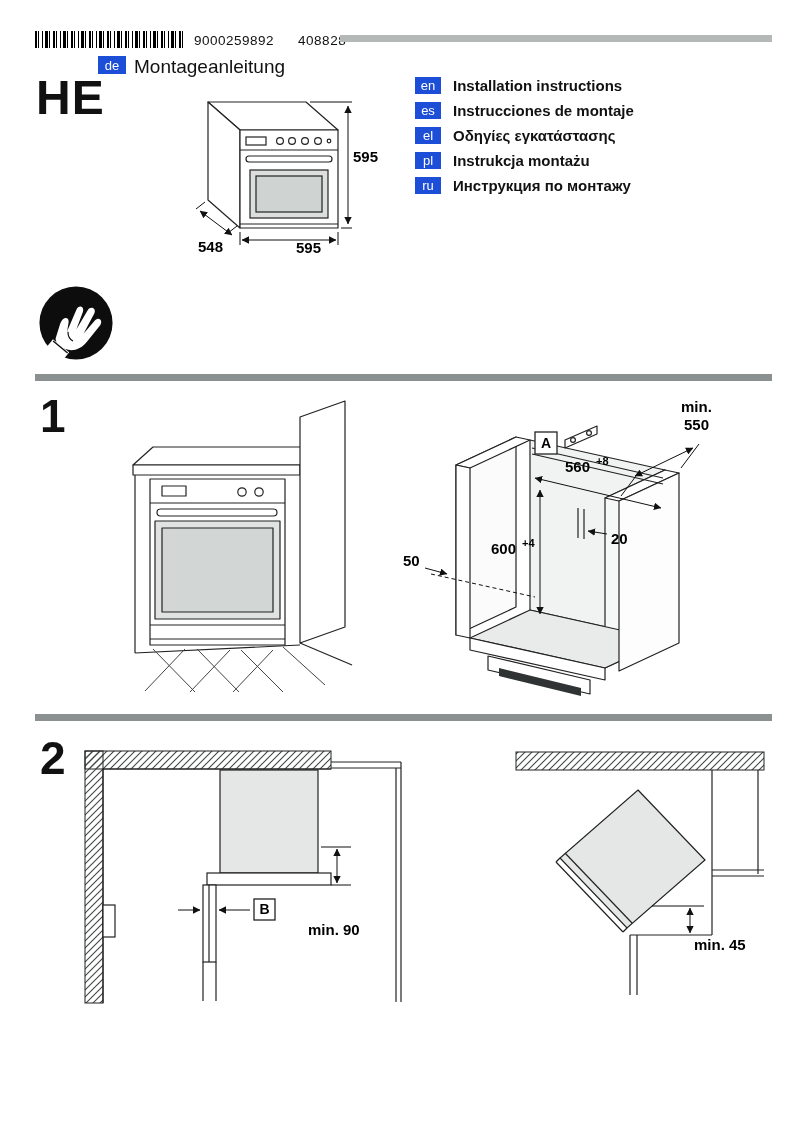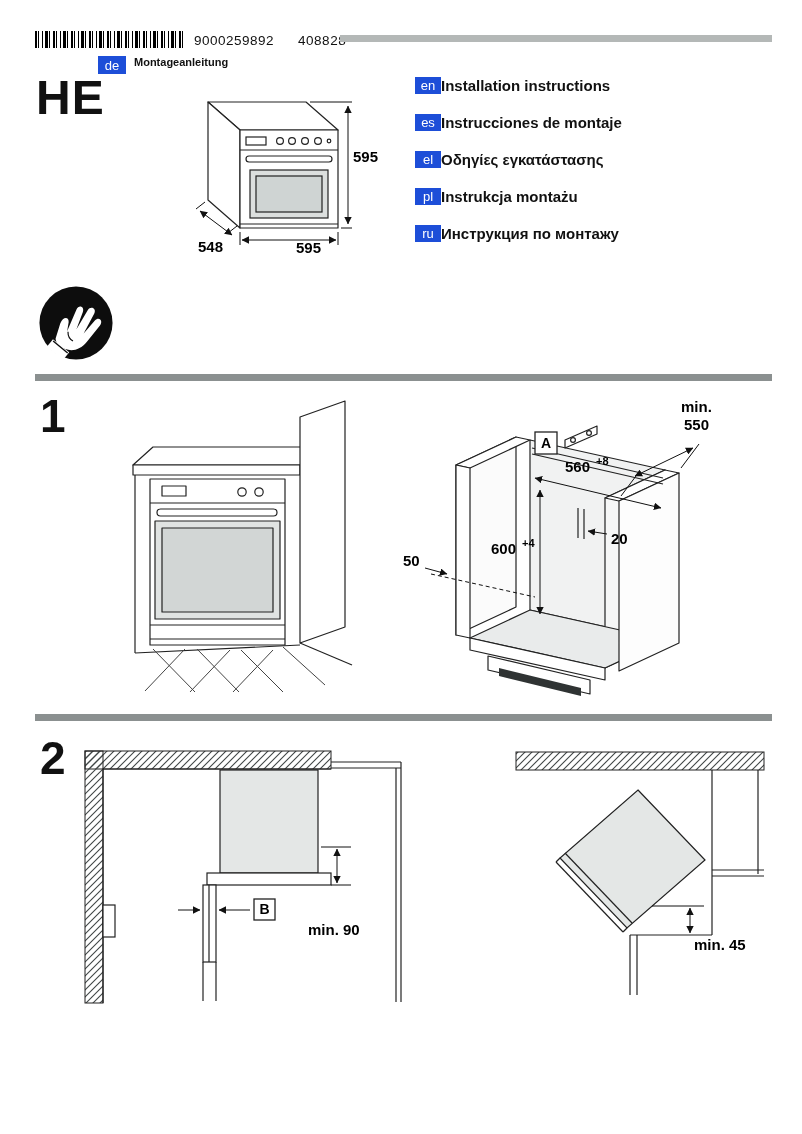--- a/index.html
+++ b/index.html
@@ -6,27 +6,27 @@
   .page{position:relative;width:802px;height:1134px;background:#ffffff;overflow:hidden;
         font-family:"Liberation Sans",sans-serif;color:#111;}
   .abs{position:absolute;}
   
   .barcode{left:35px;top:31px;width:150px;height:17px;
     background:repeating-linear-gradient(90deg,#000 0 2px,#fff 2px 3px,#000 3px 4px,#fff 4px 7px,#000 7px 8px,#fff 8px 10px,#000 10px 13px,#fff 13px 14px,#000 14px 15px,#fff 15px 18px);}
   .codes{left:194px;top:33px;font-size:13.5px;letter-spacing:.5px;display:flex;gap:24px;}
   .hrule{left:340px;top:35px;width:432px;height:7px;background:#b4b8b7;}
   .badge{background:#1d4ed8;color:#fff;font-size:13px;display:flex;align-items:center;justify-content:center;}
   .de-badge{left:98px;top:56px;width:28px;height:18px;}
-  .doc-title{left:134px;top:56px;font-size:11px;font-weight:bold;}
+  .doc-title{left:134px;top:56px;font-size:19px;font-weight:normal;}
   .model{left:36px;top:74px;font-size:48px;font-weight:bold;line-height:1;letter-spacing:1px;}
   
-  .langs{left:415px;top:77px;display:flex;flex-direction:column;gap:20px;}
+  .langs{left:415px;top:77px;display:flex;flex-direction:column;gap:8px;}
   .lang-row{display:flex;align-items:center;height:17px;}
   .lang-row .badge{width:26px;height:17px;flex:0 0 26px;}
-  .lang-title{margin-left:0;font-size:15px;font-weight:bold;white-space:nowrap;}
+  .lang-title{margin-left:12px;font-size:15px;font-weight:bold;white-space:nowrap;}
   
   .divider{left:35px;width:737px;height:7px;background:#8b9090;}
   .stepnum{left:40px;font-size:46px;font-weight:bold;line-height:1;}
   
   svg text{font-family:"Liberation Sans",sans-serif;fill:#000;}
   .dim{font-size:15px;font-weight:bold;}
   .dim-sup{font-size:11px;font-weight:bold;}
   .marker-letter{font-size:14px;font-weight:bold;text-anchor:middle;}
   .ln{stroke:#222;stroke-width:1.2;fill:none;}
   .dml{stroke:#111;stroke-width:1;fill:none;}

